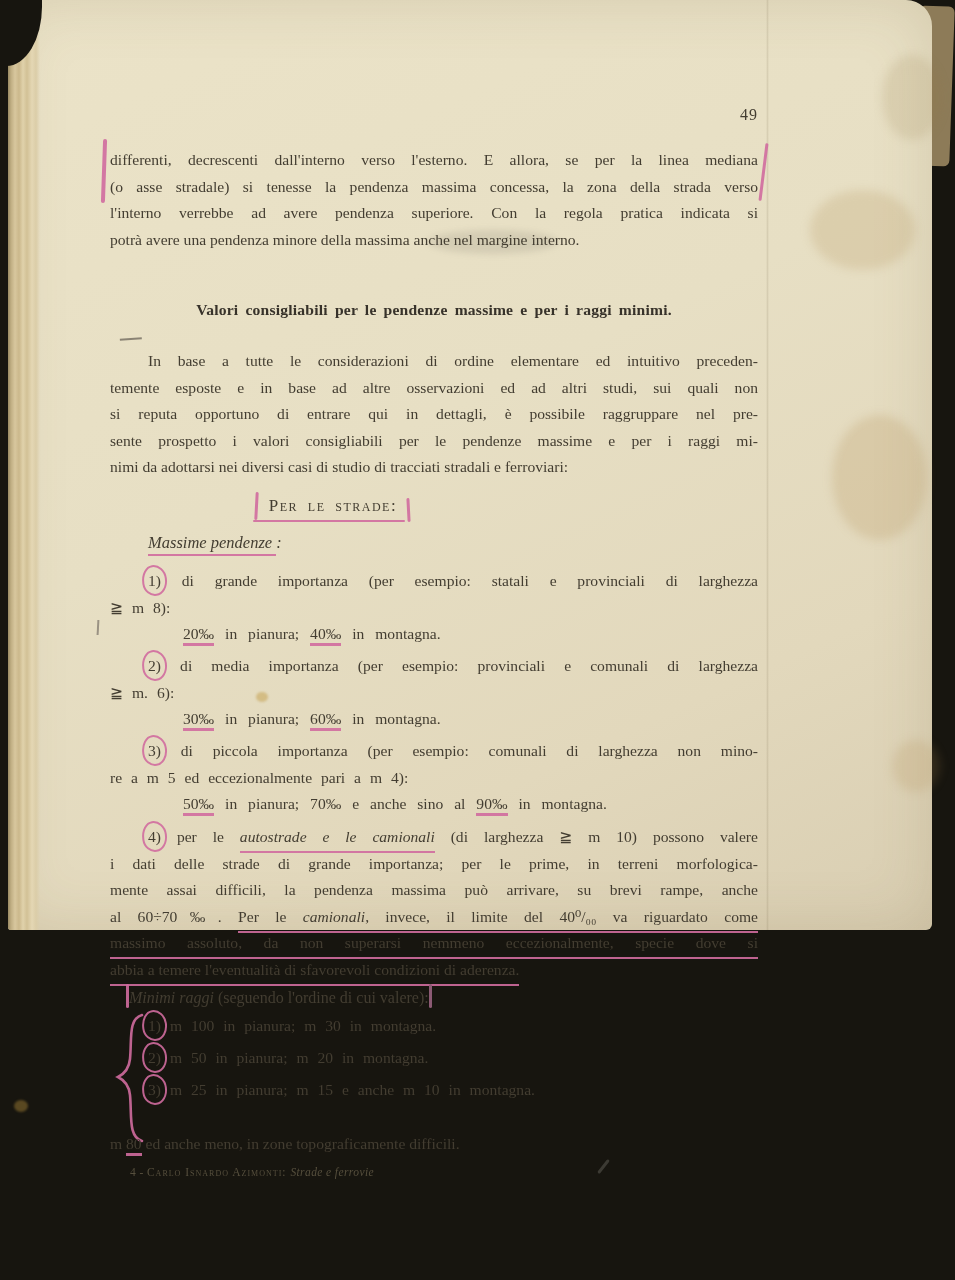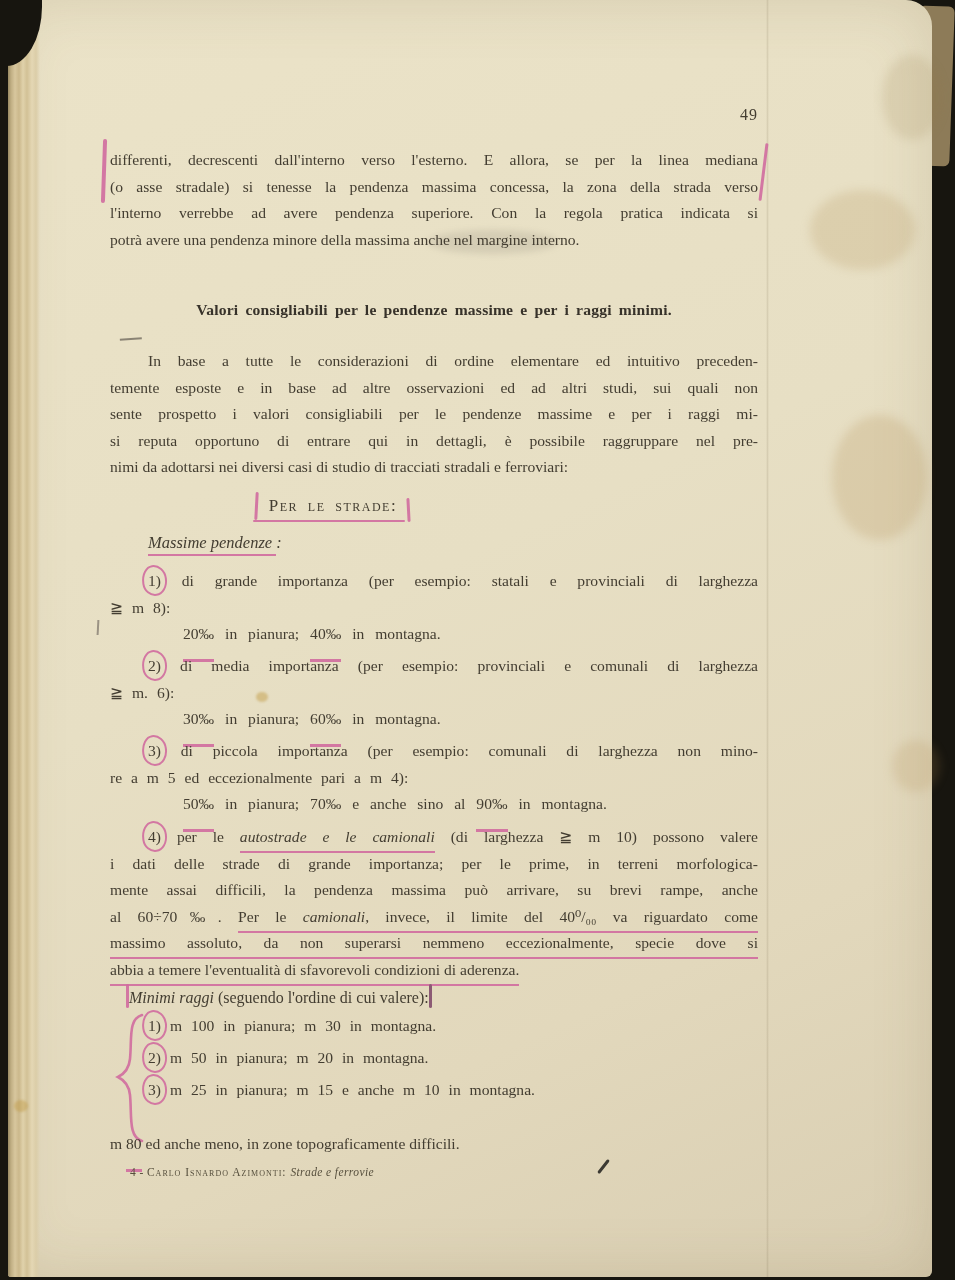--- a/index.html
+++ b/index.html
@@ -12,21 +12,21 @@
     width:955px;height:1280px;position:relative;overflow:hidden;
     background:#17150f;
     font-family:"Liberation Serif","DejaVu Serif",serif;
     color:var(--ink);
   }
   .underpage{
     position:absolute;top:6px;left:916px;width:36px;height:160px;
     background:#8d7b58;transform:rotate(2deg);border-radius:6px;
   }
   .page{
-    position:absolute;left:8px;top:0;width:924px;height:1277px;
+    position:absolute;left:8px;top:0;width:924px;height:930px;
     background:linear-gradient(155deg,#ebe3c8 0%,#e7dfc4 45%,#e2d8bc 75%,#d9ceb2 100%);
     border-radius:3px 26px 6px 3px;
     box-shadow:inset 0 0 60px rgba(120,100,60,.18);
   }
   .edge-strips{
     position:absolute;left:0;top:0;bottom:0;width:32px;
     background:linear-gradient(90deg,#9a8a63 0,#c0ae83 3px,#d8c79e 7px,#cbb88c 11px,#e0d2ab 15px,#d2c196 19px,#e4d7b4 24px,#dbcda8 28px,rgba(232,223,196,0) 32px);
     border-radius:3px 0 0 3px;
   }
   .corner-dark{
@@ -69,21 +69,21 @@
   .mk-b{left:0;right:6px;bottom:-1px;height:2.5px;border-radius:40% 30% 40% 50%;}
   .mk-r{right:2px;top:4px;height:24px;width:2.5px;transform:rotate(-3deg);}
 
   .massime{position:absolute;left:140px;top:533px;font-size:16.5px;}
   .mu{border-bottom:2.5px solid var(--pinkt);padding-bottom:2px;padding-right:4px;}
 
   .circ{position:relative;display:inline-block;}
   .circ::after{content:'';position:absolute;left:-6px;right:-6px;top:-3px;bottom:-1px;
     border:2px solid var(--pinkt);border-radius:48% 52% 50% 50%/55% 48% 52% 45%;
     transform:rotate(-8deg);}
-  .vu{border-bottom:3px solid var(--pinkt);padding-bottom:17px;}
+  .vu{border-bottom:3px solid var(--pinkt);padding-bottom:1px;}
   .lu{border-bottom:2.2px solid var(--pinkt);padding-bottom:6px;}
 
   .vbar{display:inline-block;width:3px;height:24px;background:var(--pinkt);
     border-radius:2px;vertical-align:-5px;}
   .vbar.dark{background:#8c5a74;}
 
   .pmark{position:absolute;background:var(--pinkt);border-radius:3px;}
   .pm-left{left:94px;top:139px;width:3.5px;height:64px;transform:rotate(2deg);}
   .pm-right{left:754px;top:143px;width:3px;height:58px;transform:rotate(7deg);}
   .pencil{position:absolute;left:112px;top:338px;width:22px;height:5px;
@@ -130,22 +130,22 @@
     <div class="ln jl">differenti, decrescenti dall'interno verso l'esterno. E allora, se per la linea mediana</div>
     <div class="ln jl">(o asse stradale) si tenesse la pendenza massima concessa, la zona della strada verso</div>
     <div class="ln jl">l'interno verrebbe ad avere pendenza superiore. Con la regola pratica indicata si</div>
     <div class="ln nl">potrà avere una pendenza minore della massima anche nel margine interno.</div>
   </div>
 
   <div class="pencil"></div>
   <div class="blk" style="top:348px">
     <div class="ln jl ind">In base a tutte le considerazioni di ordine elementare ed intuitivo preceden-</div>
     <div class="ln jl">temente esposte e in base ad altre osservazioni ed ad altri studi, sui quali non</div>
+    <div class="ln jl">si reputa opportuno di entrare qui in dettagli, è possibile raggruppare nel pre-</div>
     <div class="ln jl">sente prospetto i valori consigliabili per le pendenze massime e per i raggi mi-</div>
-    <div class="ln jl">si reputa opportuno di entrare qui in dettagli, è possibile raggruppare nel pre-</div>
     <div class="ln nl">nimi da adottarsi nei diversi casi di studio di tracciati stradali e ferroviari:</div>
   </div>
 
   <div class="section-wrap" style="top:494px">
     <span class="section-inner">
       <span class="mk mk-l"></span>
       <span class="mk mk-b"></span>
       <span class="mk mk-r"></span>
       <span>Per le strade:</span>
     </span>

